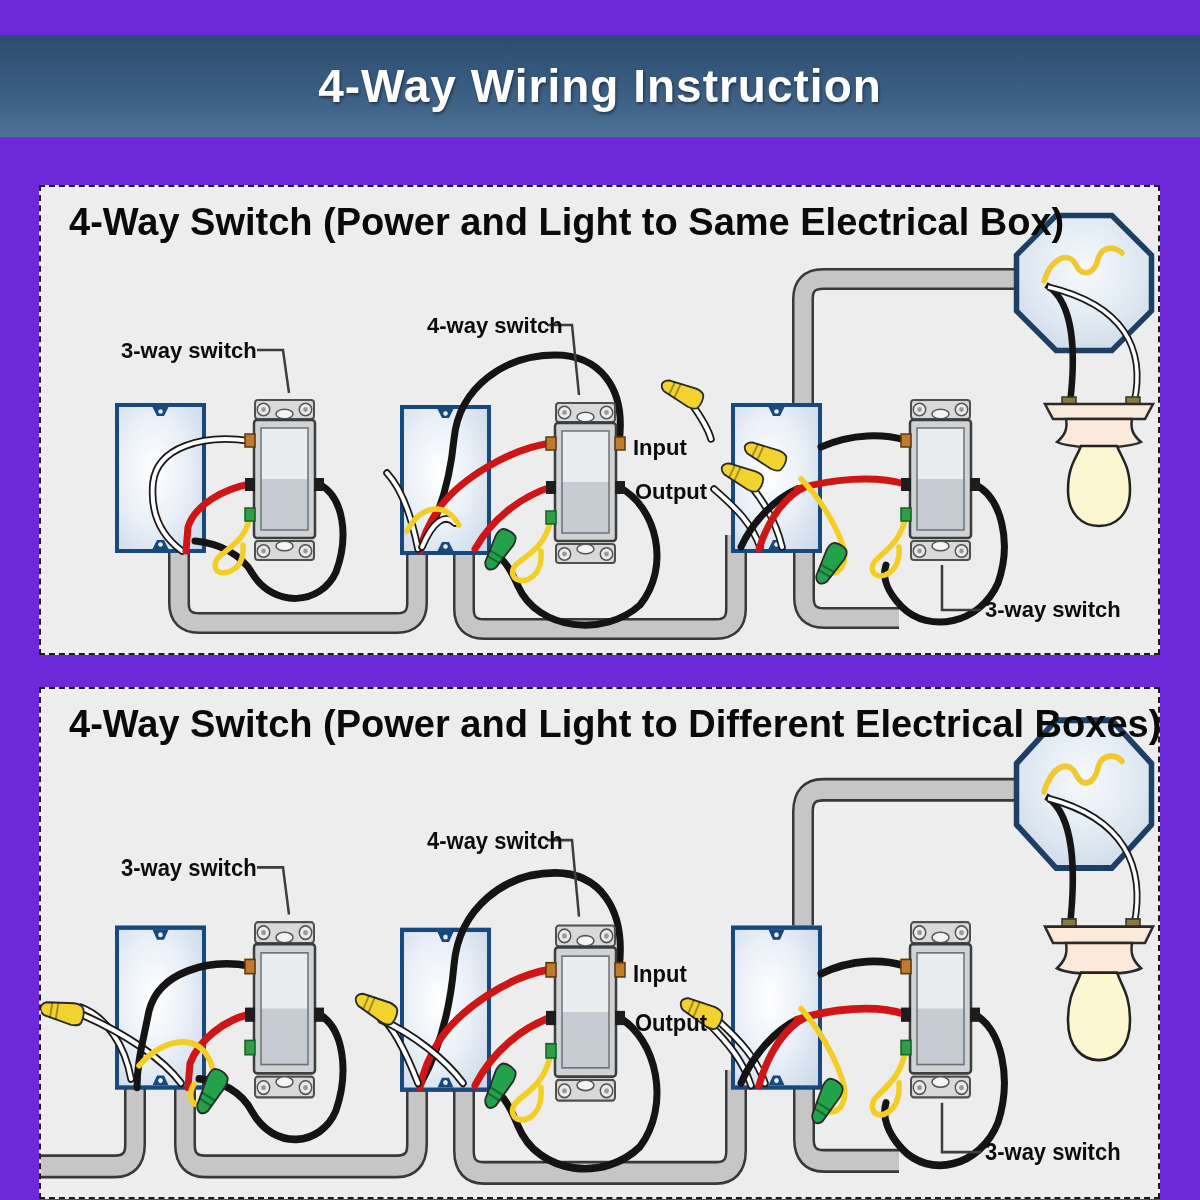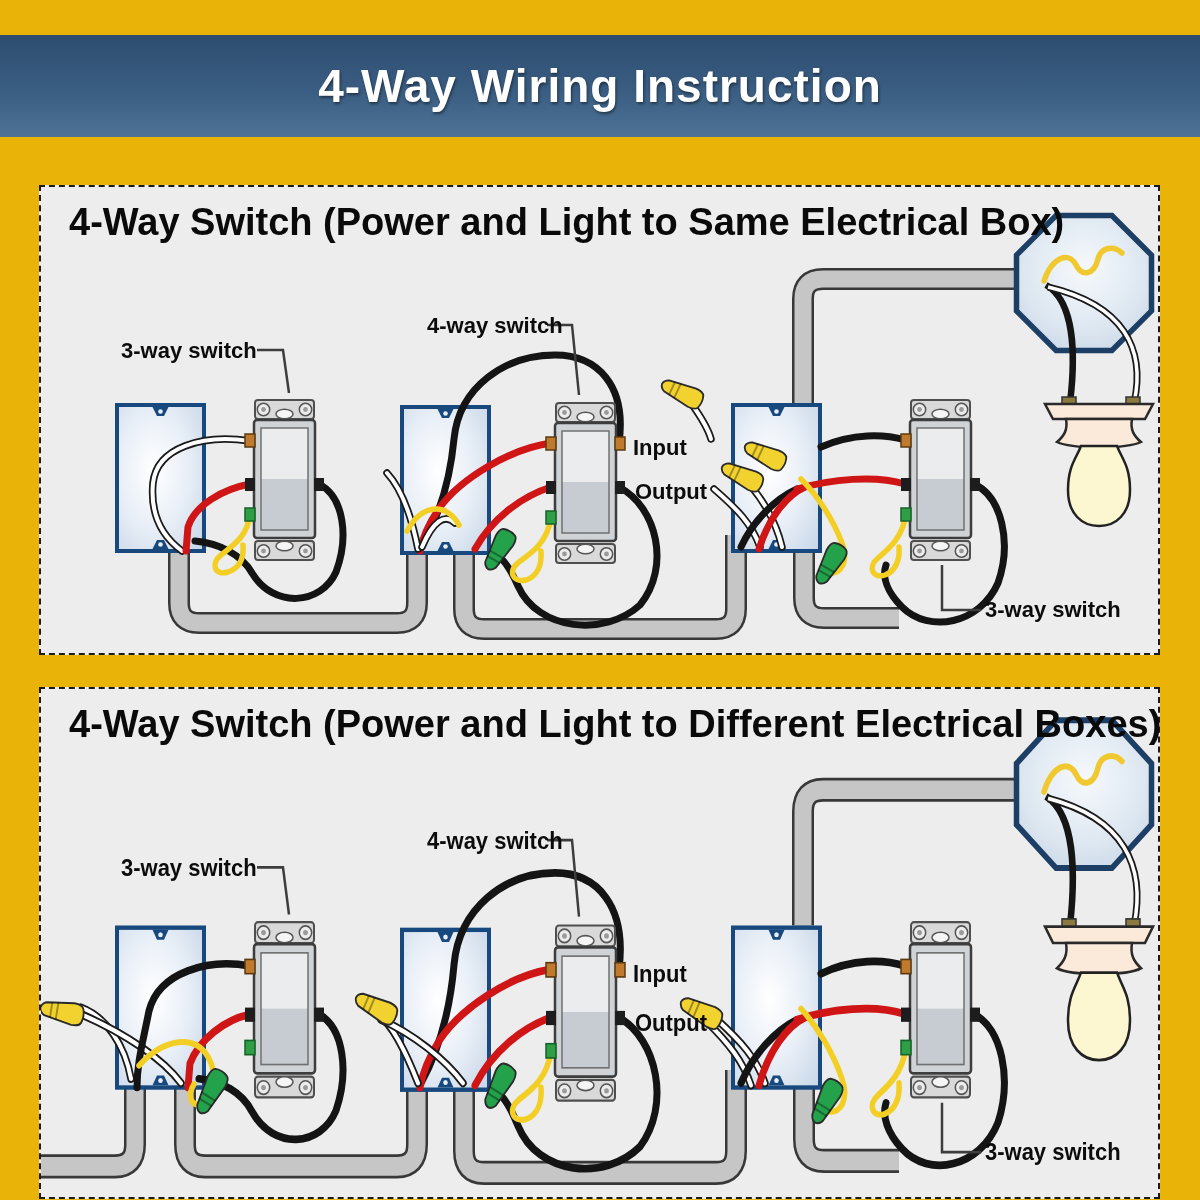--- a/index.html
+++ b/index.html
@@ -1,16 +1,16 @@
 <!DOCTYPE html>
 <html><head>
 <meta charset="utf-8">
 <style>
   html,body{margin:0;padding:0;background:#fff;}
-  .page{position:relative;width:1200px;height:1200px;background:#eab308;overflow:hidden;
+  .page{position:relative;width:1200px;height:1200px;background:#6d28d9;overflow:hidden;
         font-family:"Liberation Sans",sans-serif;}
   .banner{position:absolute;left:0;top:35px;width:1200px;height:102px;
           background:linear-gradient(to bottom,#2d4d6f 0%,#3a5d82 55%,#4d7396 100%);
           display:flex;align-items:center;justify-content:center;}
   .banner-title{color:#ffffff;font-size:46px;font-weight:bold;letter-spacing:1px;
           text-shadow:1px 2px 3px rgba(0,0,0,.45);}
   .panel{position:absolute;left:39px;width:1121px;background:#ededed;
          border:2px dashed #1b1b1b;box-sizing:border-box;}
   .panel-one{top:185px;height:470px;}
   .panel-two{top:687px;height:512px;}

